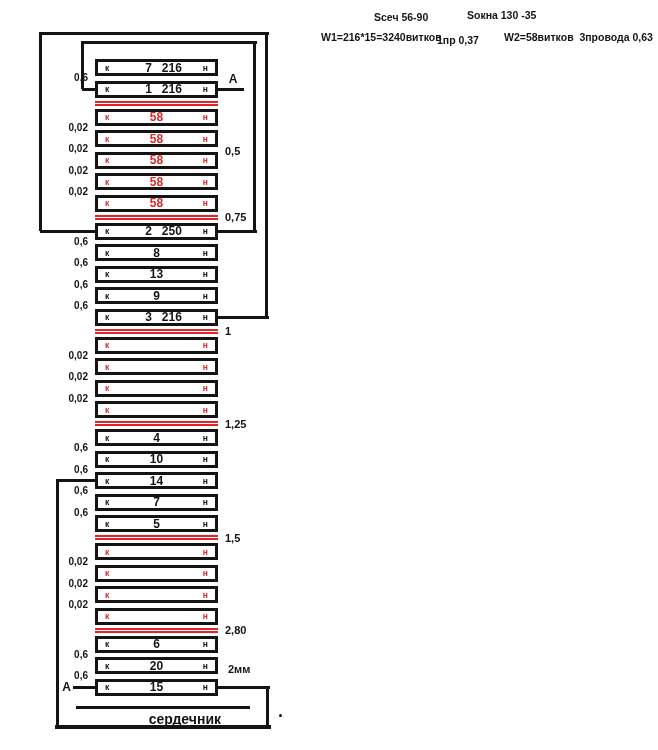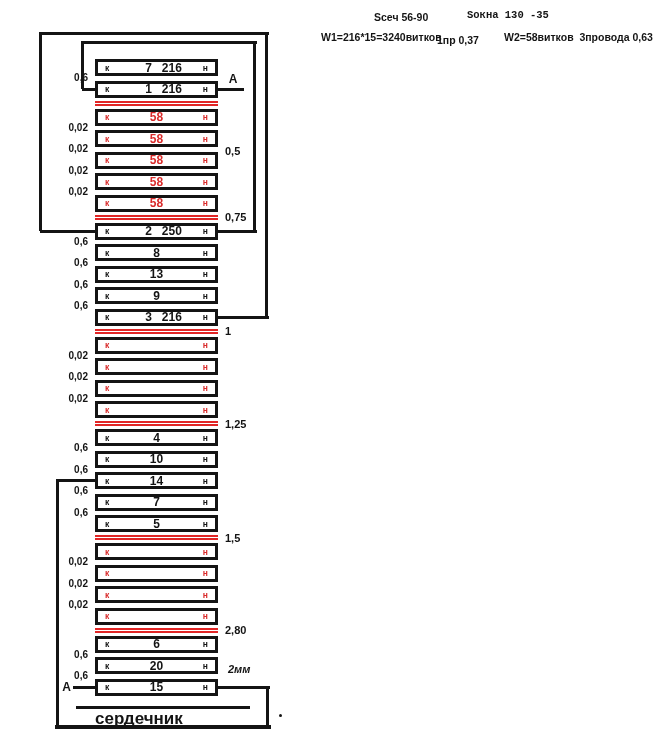--- a/index.html
+++ b/index.html
@@ -18,39 +18,39 @@
   .wind-box .mid{
     position:absolute;left:0;right:0;top:50%;transform:translateY(-50%);
     text-align:center;font-size:12px;line-height:1;white-space:pre;
   }
   .wind-box.red .ltr,.wind-box.red .mid{color:#d92b2b;}
   .hline,.vline{position:absolute;background:#141414;}
   .redbar{position:absolute;left:95px;width:123px;height:2px;background:#e12525;}
   .gaplabel{position:absolute;left:28px;width:60px;text-align:right;font-size:10px;line-height:14px;height:14px;}
   .divlabel{position:absolute;left:225px;font-size:11px;line-height:14px;height:14px;}
   .alabel{position:absolute;font-size:12px;line-height:14px;}
-  .corelabel{position:absolute;left:95px;width:126px;text-align:left;font-size:17px;line-height:14px;}
+  .corelabel{position:absolute;left:95px;width:126px;text-align:right;font-size:14px;line-height:14px;}
   .gapmm{position:absolute;left:228px;font-size:11px;line-height:13px;}
   .dot{position:absolute;width:3px;height:3px;border-radius:50%;background:#141414;}
 </style>
 </head>
 <body>
 
 <div id="stage">
 
   <div class="hdr" style="left:374px;top:11px;">Sсеч 56-90</div>
-  <div class="hdr" style="left:467px;top:9px;font-family:Liberation Mono, monospace;">Sокна 130 -35</div>
+  <div class="hdr" style="left:467px;top:9px;">Sокна 130 -35</div>
   <div class="hdr" style="left:321px;top:31px;">W1=216*15=3240витков</div>
   <div class="hdr" style="left:437px;top:34px;">1пр 0,37</div>
   <div class="hdr" style="left:504px;top:31px;">W2=58витков  3провода 0,63</div>
 
   <div class="alabel" style="left:222px;width:22px;top:72px;text-align:center;">А</div>
   <div class="alabel" style="left:50px;width:21px;top:680px;text-align:right;">А</div>
 
-  <div class="gapmm" style="top:663px;font-style:italic;">2мм</div>
+  <div class="gapmm" style="top:663px;">2мм</div>
   <div class="corelabel" style="top:712px;">сердечник</div>
   <div class="dot" style="left:279px;top:714px;"></div>
 
   <div id="gen">
       <div class="wind-box black" style="top: 59px;">
         <span class="ltr k">к</span>
         <span class="ltr n">н</span>
         <span class="mid" style="padding-left: 14px;">7   216</span>
       </div>
       <div class="gaplabel" style="top: 71.25px;">0,6</div>

